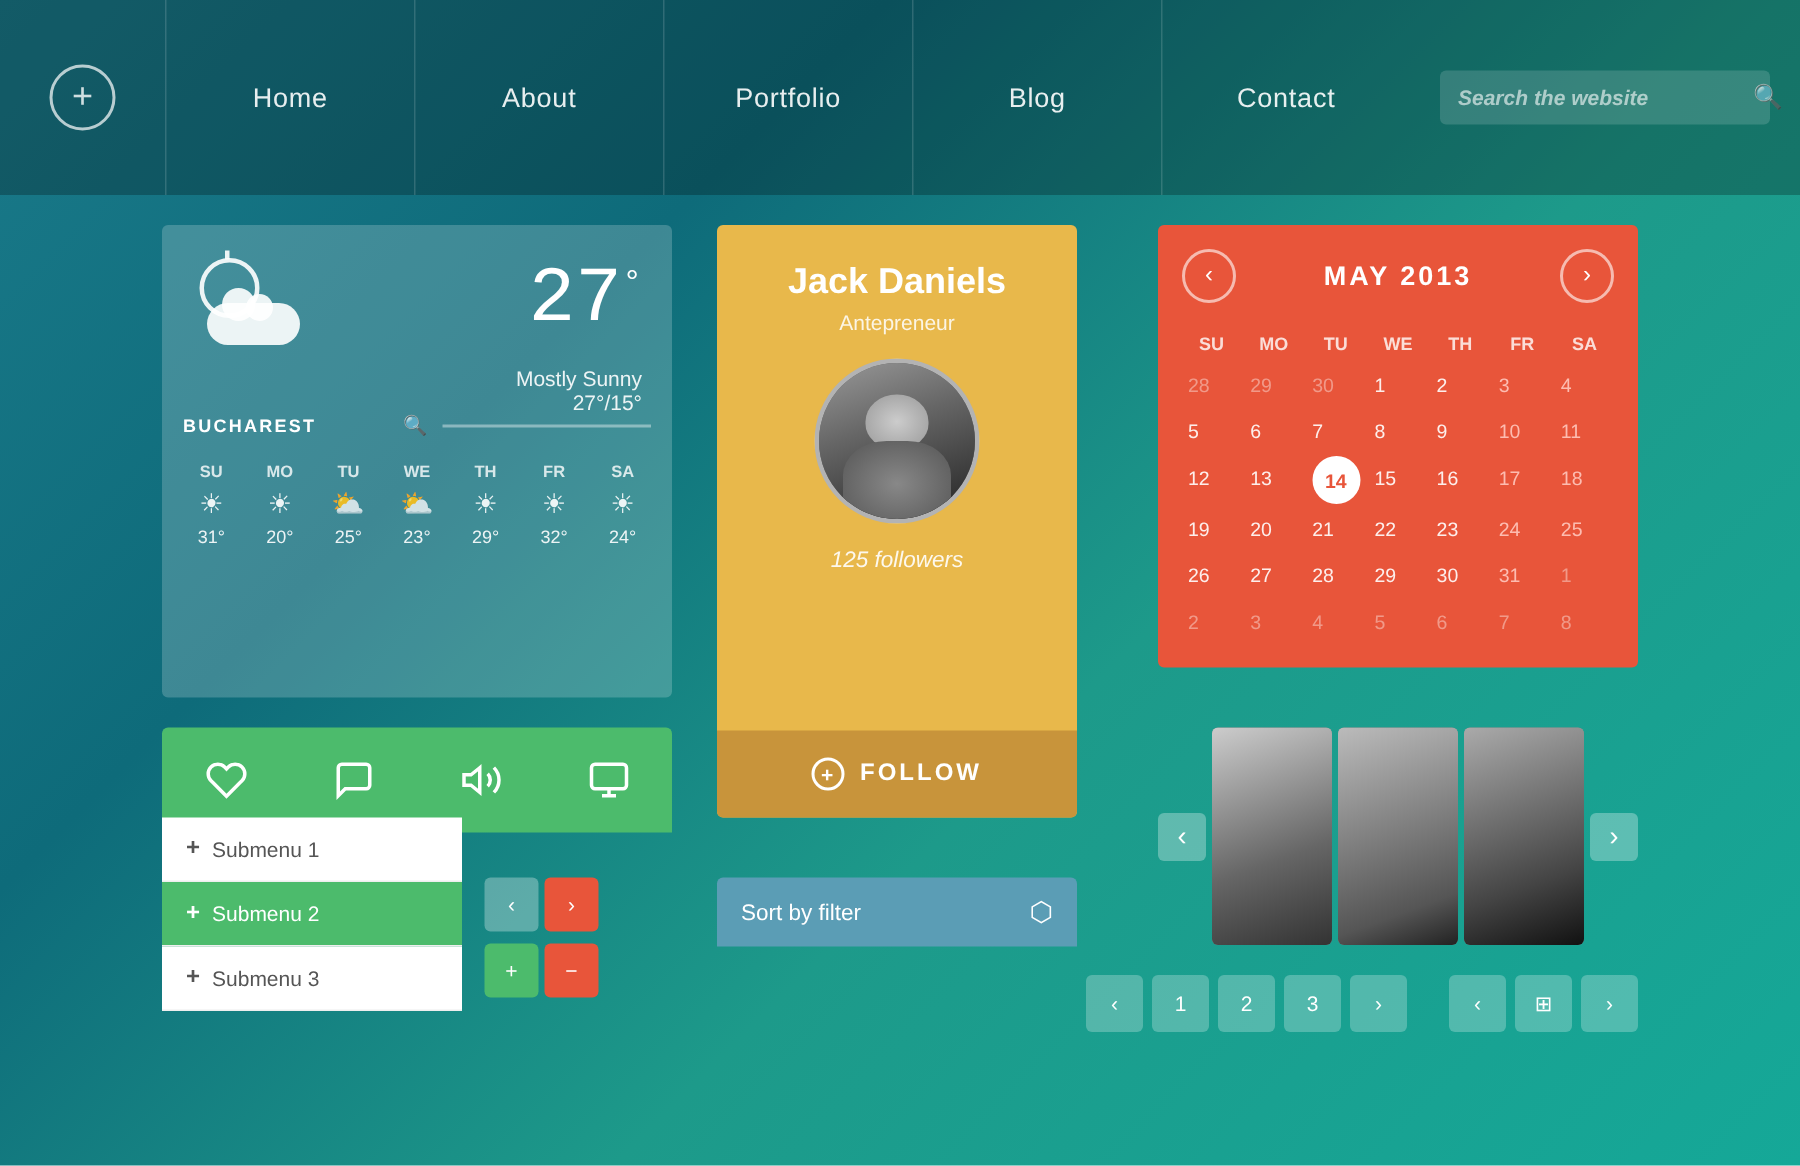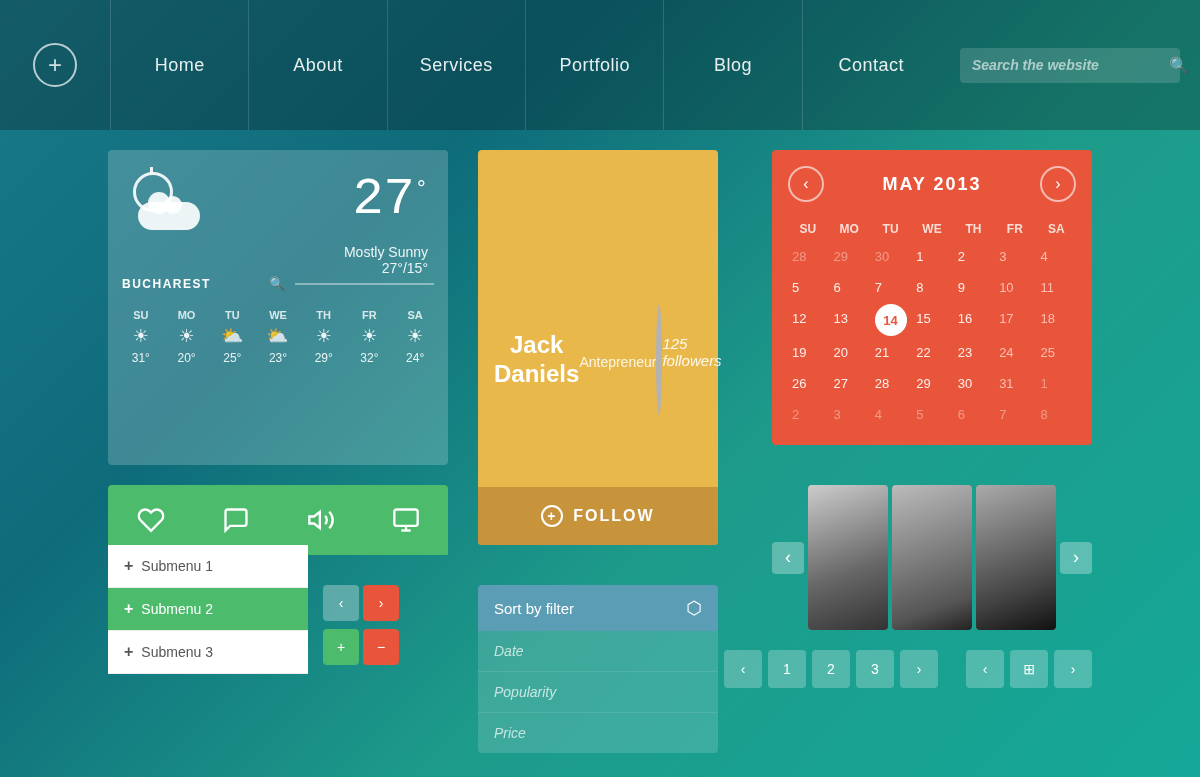--- a/index.html
+++ b/index.html
@@ -183,21 +183,21 @@
     
     .profile-card {
       position: absolute;
       top: 0;
       left: 370px;
       width: 240px;
       height: 395px;
       background: #e8b84b;
       border-radius: 4px;
       display: flex;
-      flex-direction: row;
+      flex-direction: column;
       align-items: center;
       padding: 24px 16px 0;
     }
     .profile-name {
       color: white;
       font-size: 24px;
       font-weight: 700;
       text-align: center;
       line-height: 1.2;
     }
@@ -555,23 +555,20 @@
     </div>
   </div>
   <div class="nav-items">
     <div class="nav-item">
       <span>Home</span>
     </div>
     <div class="nav-item">
       <span>About</span>
     </div>
     <div class="nav-item">
-      <span>Services</span>
-    </div>
-    <div class="nav-item">
       <span>Portfolio</span>
     </div>
     <div class="nav-item">
       <span>Blog</span>
     </div>
     <div class="nav-item">
       <span>Contact</span>
     </div>
   </div>
   <div class="nav-search">
@@ -771,25 +768,20 @@
     <div class="pag-row">
       <div class="pag-btn green">+</div>
       <div class="pag-btn red">−</div>
     </div>
   </div>
 
   <div class="filter-panel">
     <div class="filter-header">
       <span>Sort by filter</span>
       <span class="filter-arrow">⬡</span>
-    </div>
-    <div class="filter-options">
-      <div class="filter-option">Date</div>
-      <div class="filter-option">Popularity</div>
-      <div class="filter-option">Price</div>
     </div>
   </div>
 
   <div class="image-slider">
     <div class="slider-nav">‹</div>
     <div class="slider-images">
       <div class="slider-img">
         <div class="img-person img1"></div>
       </div>
       <div class="slider-img">

